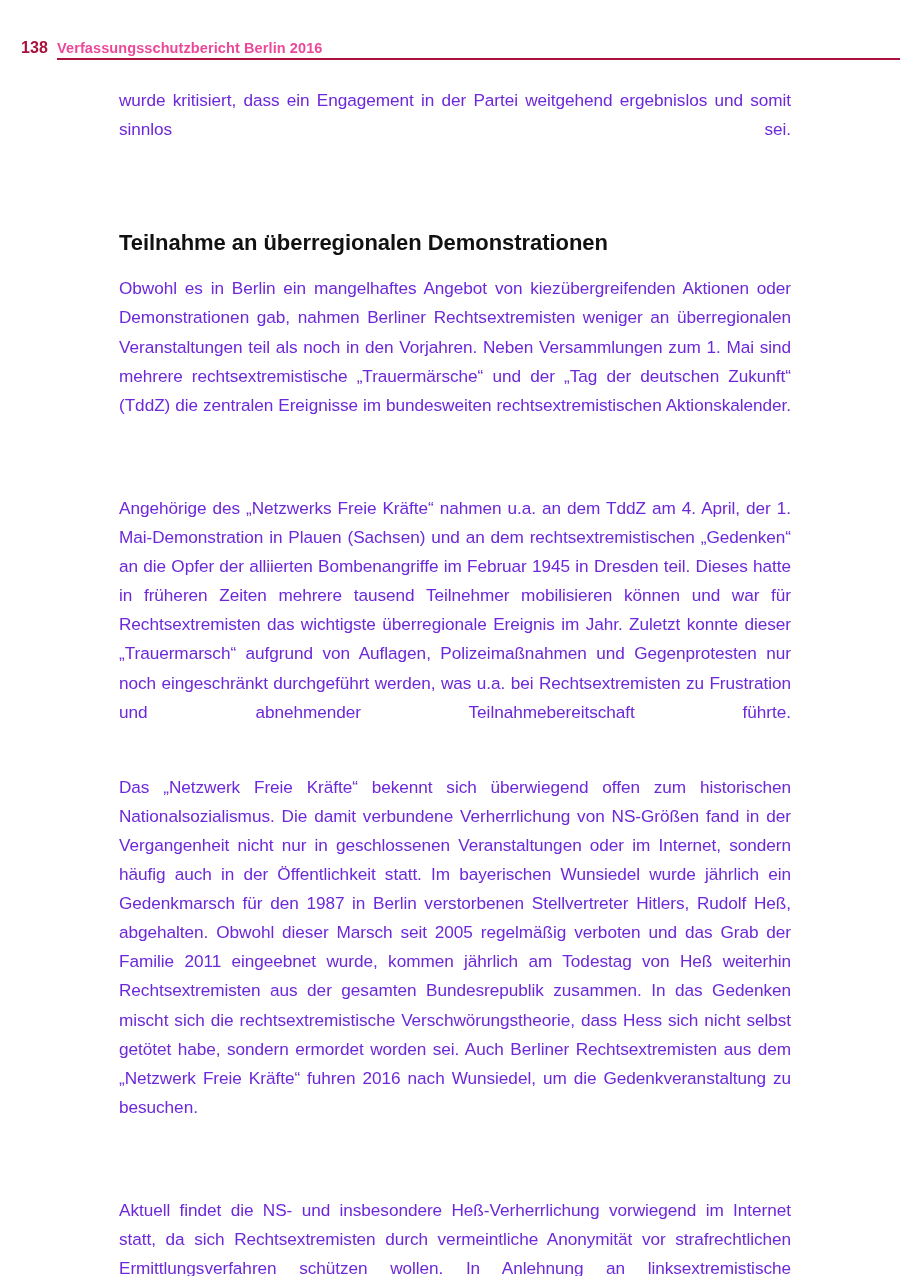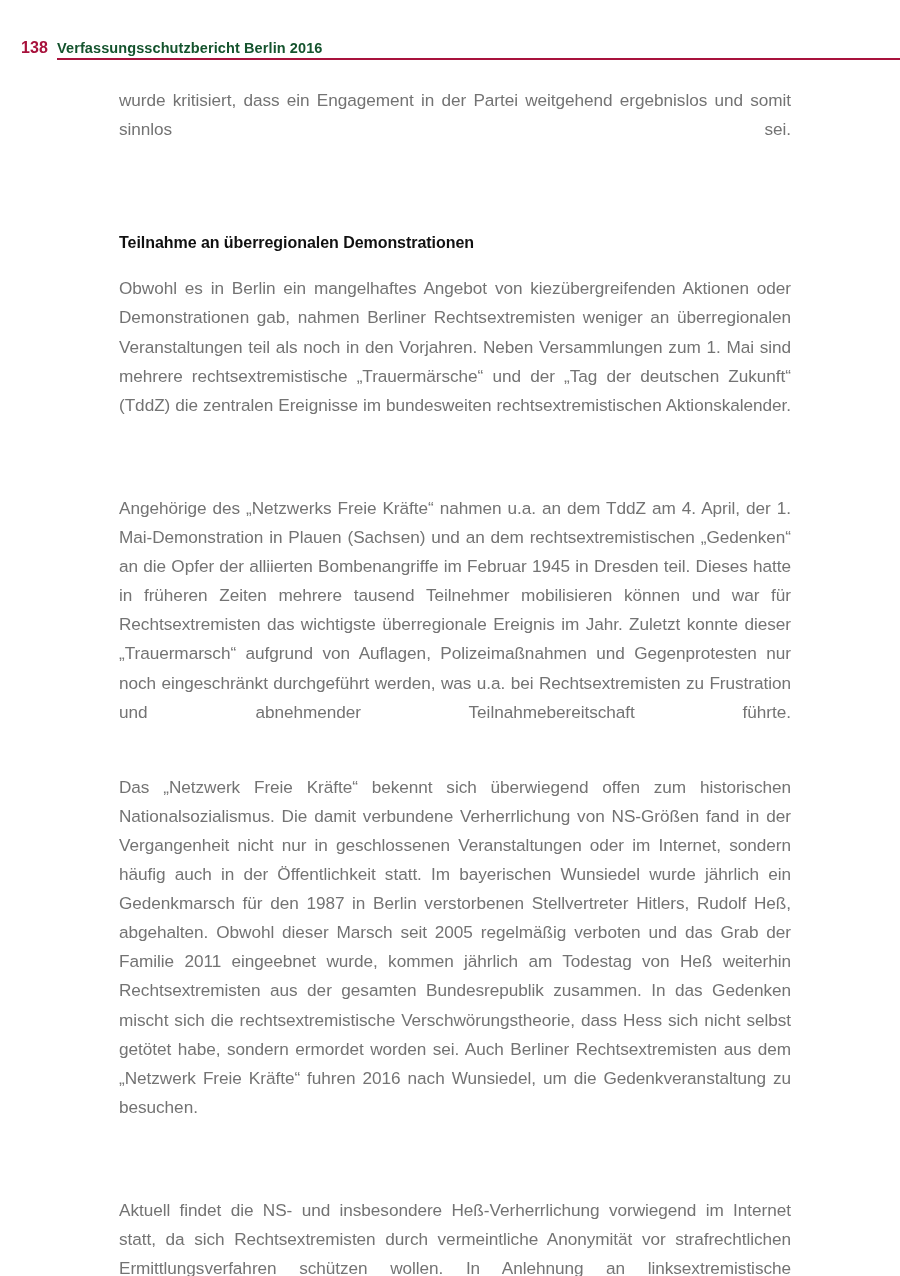--- a/index.html
+++ b/index.html
@@ -70,32 +70,32 @@
     top: 86px;
     width: 672px;
   }
 
   p.body-par {
     margin: 0;
     font-size: 17.2px;
     line-height: 29.1px;
     text-align: justify;
     text-justify: inter-word;
-    color: #737373;
+    color: #6d28d9;
     letter-spacing: -0.05px;
     word-spacing: 0.1px;
     -webkit-hyphens: none;
     hyphens: none;
   }
   p.body-par.gap-small { margin-top: 45px; }
   p.body-par.gap-heading { margin-top: 17px; }
 
   h2.sub-heading {
     margin: 0;
-    font-size: 16px;
+    font-size: 22px;
     line-height: 29.1px;
     font-weight: bold;
     color: #111111;
     letter-spacing: -0.05px;
     text-align: left;
   }
   h2.sub-heading.space-before { margin-top: 55px; }
 
   
   p.body-par::after {
@@ -104,21 +104,21 @@
     width: 100%;
   }
 </style>
 </head>
 <body>
 
 <div class="page">
 
   <div class="running-head">
     <span class="folio" style="color: rgb(168, 18, 60);">138</span>
-    <span class="head-title" style="color: #14532d;">Verfassungsschutzbericht Berlin 2016</span>
+    <span class="head-title" style="color: #ec4899;">Verfassungsschutzbericht Berlin 2016</span>
   </div>
   <div class="head-rule" style="background: rgb(168, 18, 60);"></div>
 
   <div class="column">
 
     <p class="body-par">wurde kritisiert, dass ein Engagement in der Partei weitgehend ergebnislos und somit sinnlos sei.</p>
 
     <h2 class="sub-heading space-before">Teilnahme an überregionalen Demonstrationen</h2>
 
     <p class="body-par gap-heading">Obwohl es in Berlin ein mangelhaftes Angebot von kiezübergreifenden Aktionen oder Demonstrationen gab, nahmen Berliner Rechtsextremisten weniger an überregionalen Veranstaltungen teil als noch in den Vorjahren. Neben Versammlungen zum 1. Mai sind mehrere rechtsextremistische „Trauermärsche“ und der „Tag der deutschen Zukunft“ (TddZ) die zentralen Ereignisse im bundesweiten rechtsextremistischen Aktionskalender.</p>

